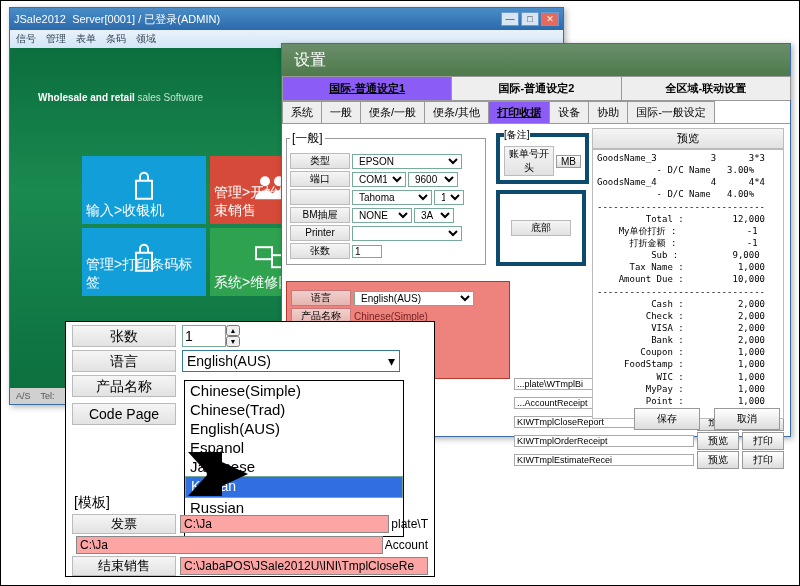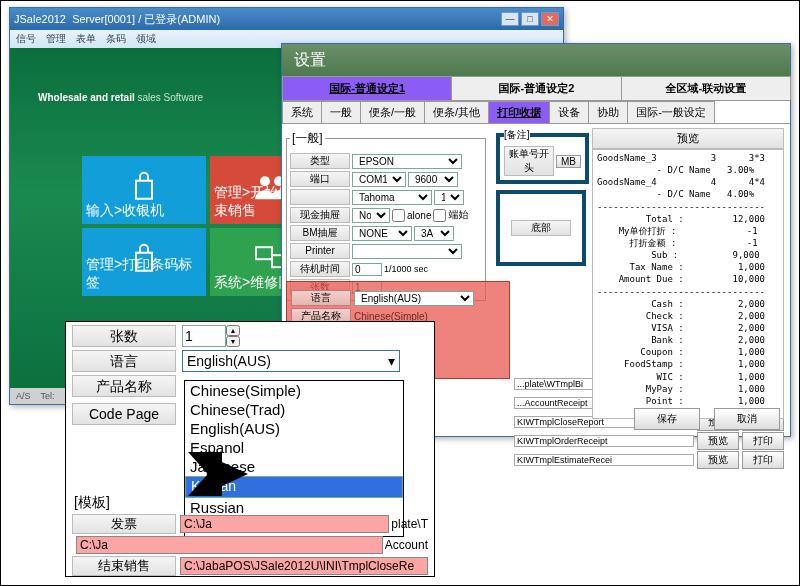--- a/index.html
+++ b/index.html
@@ -155,40 +155,27 @@
             <span class="lbl">端口</span>
             <select class="sel" style="width:54px"><option>COM1</option></select>
             <select class="sel" style="width:50px"><option>9600</option></select>
           </div>
         <div class="row">
             <span class="lbl">&nbsp;</span>
             <select class="sel" style="width:80px"><option>Tahoma</option></select>
             <select class="sel" style="width:30px"><option>12</option></select>
           </div>
         <div class="row">
-            <span class="lbl">现金抽屉</span>
-            <select class="sel" style="width:38px"><option>No</option></select>
-            <input type="checkbox" style="">
-            <span>alone</span>
-            <input type="checkbox" style="">
-            <span>端始</span>
-          </div>
-        <div class="row">
             <span class="lbl">BM抽屉</span>
             <select class="sel" style="width:60px"><option>NONE</option></select>
             <select class="sel" style="width:40px"><option>3A</option></select>
           </div>
         <div class="row">
             <span class="lbl">Printer name</span>
             <select class="sel" style="width:110px"><option></option></select>
-          </div>
-        <div class="row">
-            <span class="lbl">待机时间</span>
-            <input class="inp" style="width: 30px;" value="0">
-            <span style="font-size:9px">1/1000 sec</span>
           </div>
         <div class="row">
             <span class="lbl">张数</span>
             <input class="inp" style="width: 30px;" value="1">
           </div>
       </fieldset>
     </div>
 
     <div class="redbox">
       <div class="row">

